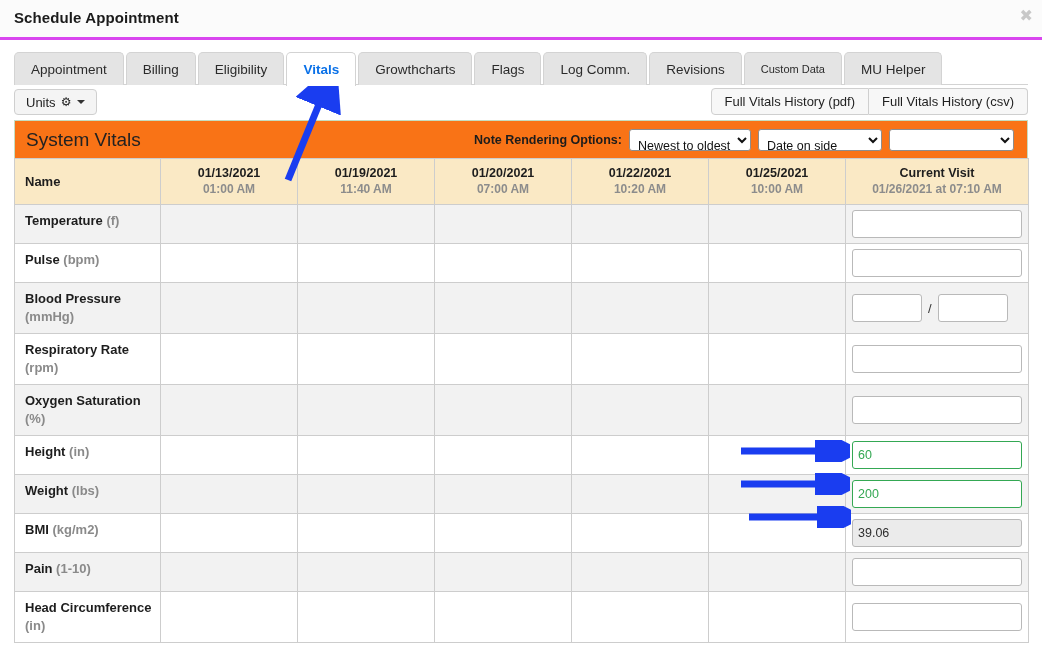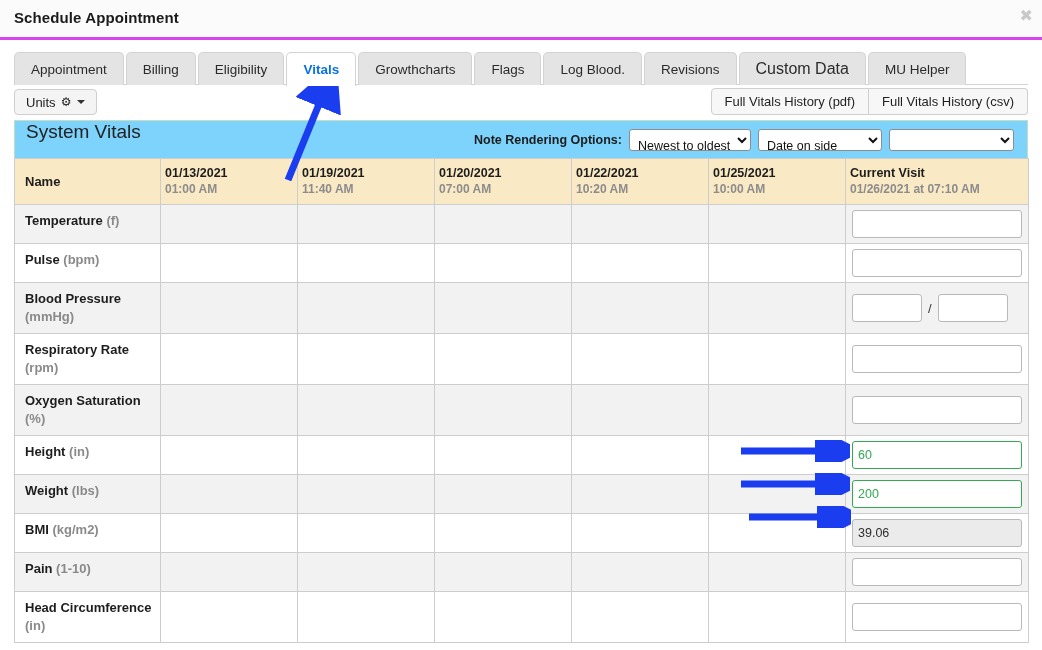--- a/index.html
+++ b/index.html
@@ -63,21 +63,21 @@
     background: #e4e4e4;
     border: 1px solid #d3d3d3;
     border-bottom: none;
     border-radius: 5px 5px 0 0;
     font-size: 13.5px;
     color: #2b2b2b;
     cursor: pointer;
     white-space: nowrap;
     position: relative;
   }
-  .tab.small { font-size: 16px; }
+  .tab.small { font-size: 11px; }
   .tab.active {
     background: #ffffff;
     color: #0a71e8;
     font-weight: bold;
     border-color: #d3d3d3;
     z-index: 3;
     margin-bottom: -1px;
     height: 34px;
   }
 
@@ -128,25 +128,25 @@
     cursor: pointer;
   }
   .hist-btn:first-child { border-radius: 4px 0 0 4px; }
   .hist-btn:last-child { border-radius: 0 4px 4px 0; border-left: none; }
 
   
   .green-bar {
     position: relative;
     margin: 0 14px;
     height: 38px;
-    background: #7dd3fc;
+    background: #f97316;
     border: 1px solid #c5ddc1;
     border-bottom: none;
     display: flex;
-    align-items: flex-start;
+    align-items: center;
   }
   .sys-vitals {
     margin-left: 11px;
     font-size: 19px;
     color: #222;
   }
   .nro-wrap {
     position: absolute;
     left: 459px; top: 0;
     height: 38px;
@@ -175,21 +175,21 @@
     width: 100%;
     border-collapse: collapse;
     table-layout: fixed;
   }
   table.vitals th, table.vitals td {
     border: 1px solid #cdcdcd;
   }
   thead th {
     background: #fae9c5;
     padding: 6px 4px 7px;
-    text-align: left;
+    text-align: center;
     vertical-align: middle;
   }
   thead th.name-col {
     text-align: left;
     padding-left: 10px;
     font-size: 13px;
     font-weight: bold;
     color: #1d1d1d;
   }
   .th-date {
@@ -263,21 +263,21 @@
   </div>
 
   <div class="tabs-wrap">
     <div class="tabs" id="tabs">
         <div class="tab">Appointment</div>
         <div class="tab">Billing</div>
         <div class="tab">Eligibility</div>
         <div class="tab active">Vitals</div>
         <div class="tab">Growthcharts</div>
         <div class="tab">Flags</div>
-        <div class="tab">Log Blood.</div>
+        <div class="tab">Log Comm.</div>
         <div class="tab">Revisions</div>
         <div class="tab small">Custom Data</div>
         <div class="tab">MU Helper</div>
       </div>
   </div>
 
   <div class="toolbar">
     <div class="units-btn">
       <span>Units</span>
       <span class="gear">⚙</span>

